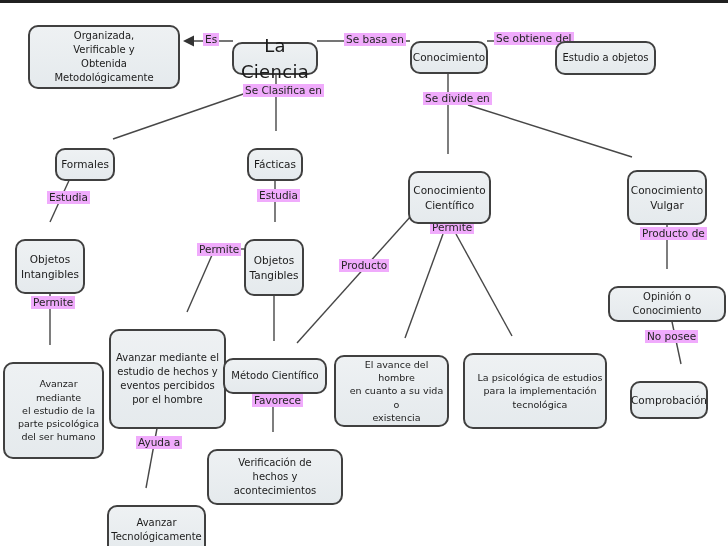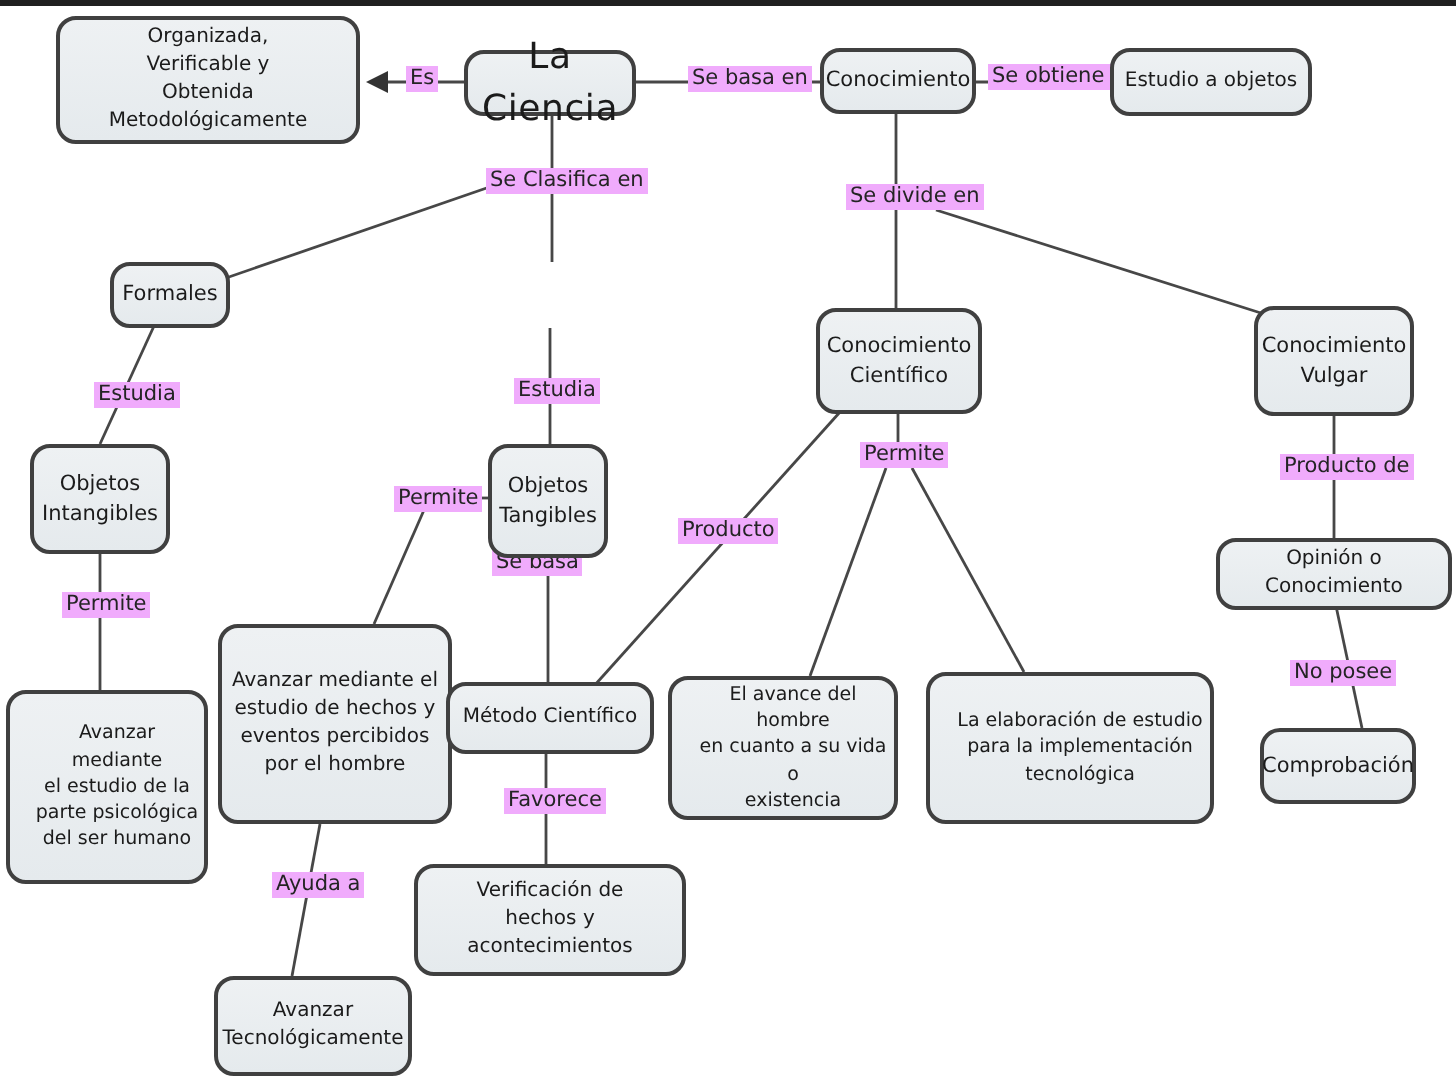--- a/index.html
+++ b/index.html
@@ -8,21 +8,21 @@
     font-family:"DejaVu Sans",sans-serif;color:#1b1b1b;
   }
   #topbar{position:absolute;left:0;top:0;width:728px;height:3px;background:#202020;}
   svg.lines{position:absolute;left:0;top:0;z-index:1;}
   .node{
     position:absolute;z-index:3;box-sizing:border-box;
     background:linear-gradient(#eef1f3,#e5eaed);
     border:2px solid #404040;border-radius:10px;
     display:flex;align-items:center;justify-content:center;
     text-align:center;white-space:pre-line;
-    font-size:10.5px;line-height:1.4;padding:1px 2px;
+    font-size:10.5px;line-height:1.4;padding:1px 2px;margin-top:17px;
   }
   .node.big{font-size:18px;font-weight:normal;letter-spacing:.3px;}
   .node.fs10{font-size:10px;}
   .node.fs95{font-size:9.5px;padding-left:12px;}
   .edge-label{
     position:absolute;z-index:2;background:#f0abfc;
     font-size:10.5px;color:#242424;white-space:nowrap;padding:0 2px;line-height:13px;
   }
 </style>
 </head>
@@ -75,41 +75,42 @@
   <span class="edge-label" style="left:252px;top:394px">Favorece</span>
   <span class="edge-label" style="left:136px;top:436px">Ayuda a</span>
 
   <div class="node fs10" style="left:28px;top:8px;width:152px;height:64px">Organizada,
 Verificable y
 Obtenida Metodológicamente</div>
   <div class="node big" style="left:232px;top:25px;width:86px;height:33px">La Ciencia</div>
   <div class="node" style="left:410px;top:24px;width:78px;height:33px">Conocimiento</div>
   <div class="node fs10" style="left:555px;top:24px;width:101px;height:34px">Estudio a objetos</div>
   <div class="node" style="left:55px;top:131px;width:60px;height:33px">Formales</div>
+  <div class="node" style="left:247px;top:131px;width:56px;height:33px">Fácticas</div>
   <div class="node" style="left:408px;top:154px;width:83px;height:53px">Conocimiento
 Científico</div>
   <div class="node" style="left:627px;top:153px;width:80px;height:55px">Conocimiento
 Vulgar</div>
   <div class="node" style="left:15px;top:222px;width:70px;height:55px">Objetos
 Intangibles</div>
   <div class="node" style="left:244px;top:222px;width:60px;height:57px">Objetos
 Tangibles</div>
   <div class="node fs95" style="left:3px;top:345px;width:101px;height:97px">Avanzar mediante
 el estudio de la
 parte psicológica
 del ser humano</div>
   <div class="node fs10" style="left:109px;top:312px;width:117px;height:100px">Avanzar mediante el
 estudio de hechos y
 eventos percibidos
 por el hombre</div>
   <div class="node fs10" style="left:223px;top:341px;width:104px;height:36px">Método Científico</div>
   <div class="node fs95" style="left:334px;top:338px;width:115px;height:72px">El avance del hombre
 en cuanto a su vida o
 existencia</div>
-  <div class="node fs95" style="left:463px;top:336px;width:144px;height:76px">La elaboración de estudio
+  <div class="node fs95" style="left:463px;top:336px;width:144px;height:76px">La psicológica de estudios
 para la implementación
 tecnológica</div>
   <div class="node fs10" style="left:608px;top:269px;width:118px;height:36px">Opinión o Conocimiento</div>
   <div class="node" style="left:630px;top:364px;width:78px;height:38px">Comprobación</div>
   <div class="node fs10" style="left:107px;top:488px;width:99px;height:50px">Avanzar
 Tecnológicamente</div>
   <div class="node fs10" style="left:207px;top:432px;width:136px;height:56px">Verificación de
 hechos y acontecimientos</div>
 </div>
 

